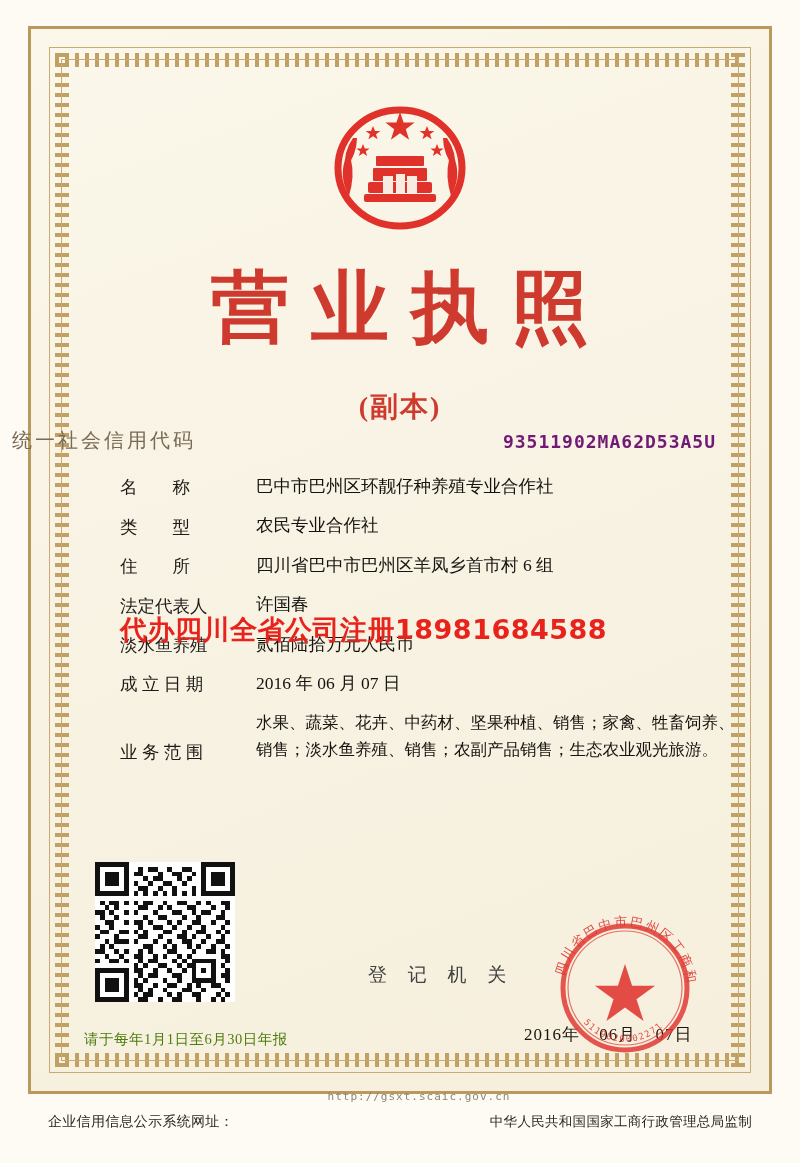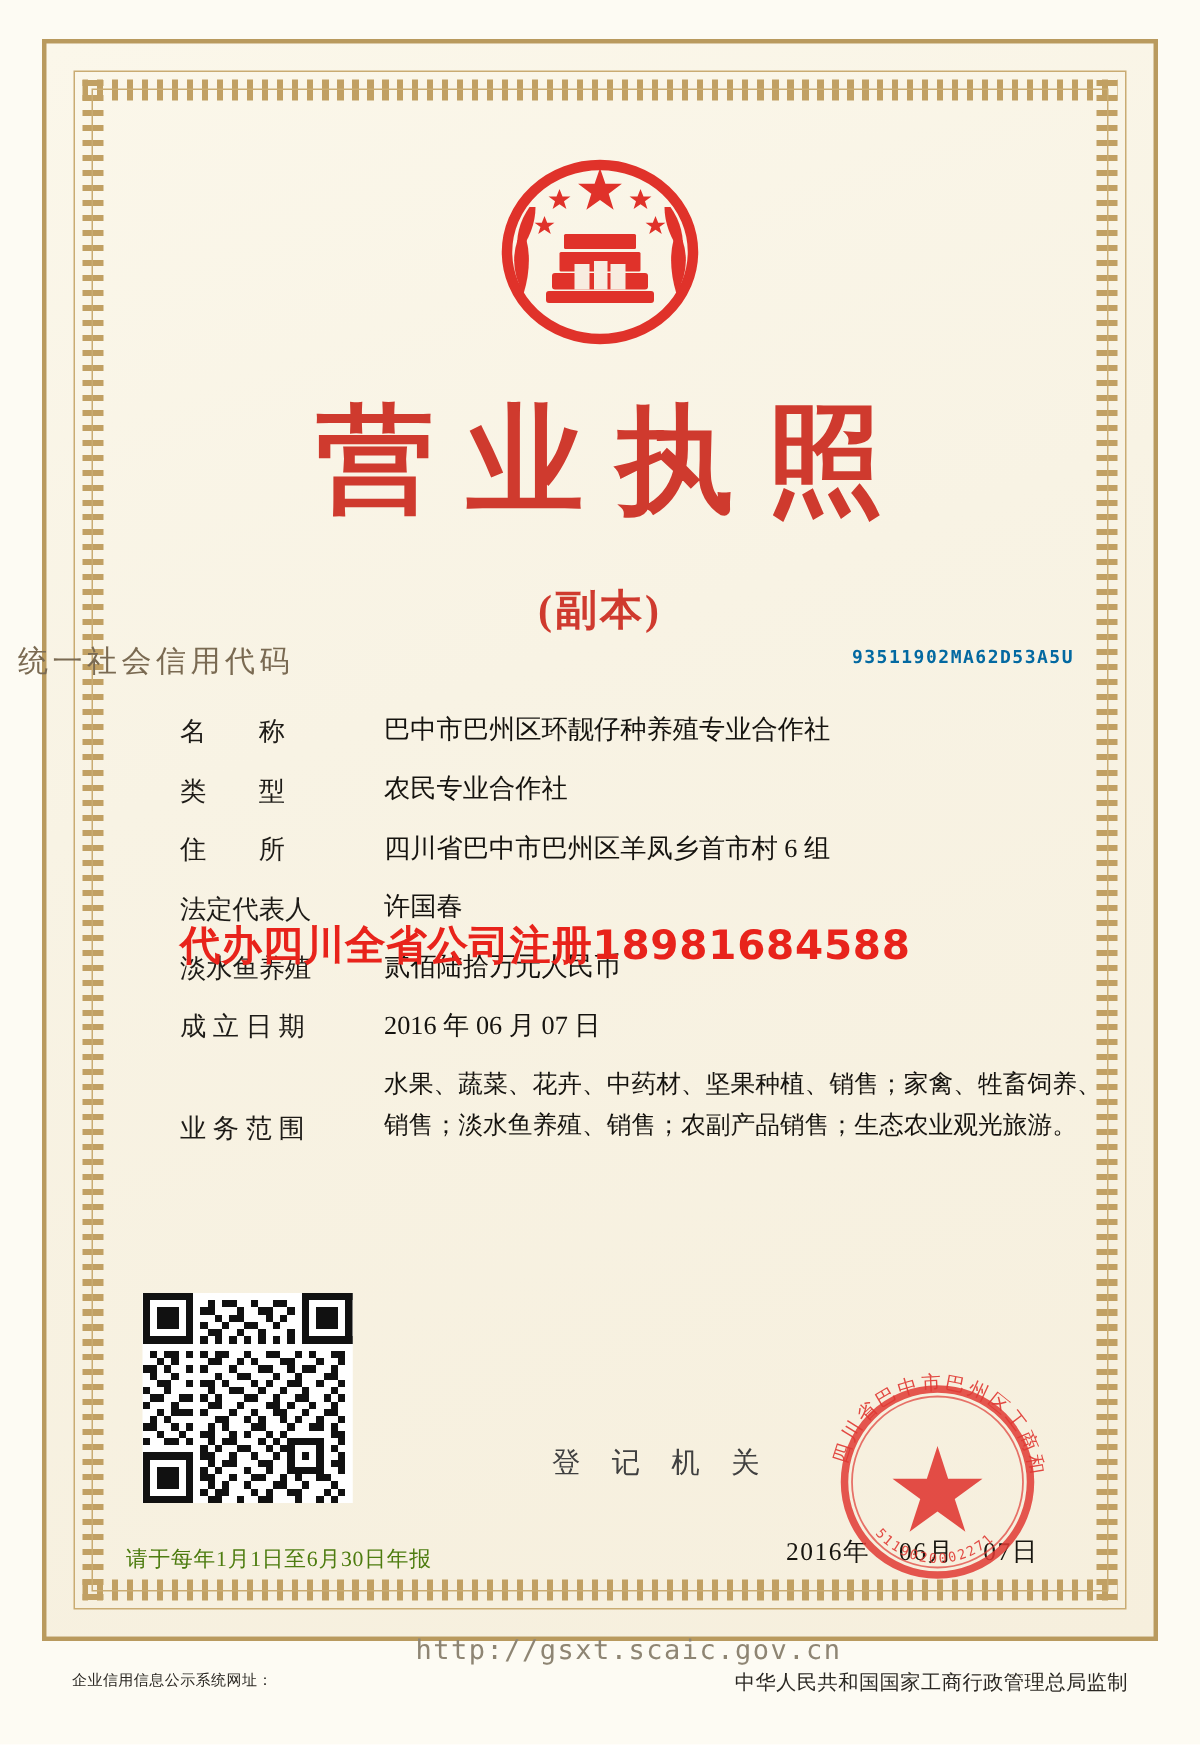--- a/index.html
+++ b/index.html
@@ -106,23 +106,23 @@
     text-align: left;
     font-size: 20px;
     color: #7a6a52;
     letter-spacing: 3px;
   }
   .credit-code {
     position: absolute;
     top: 431px;
     right: 84px;
     font-family: "DejaVu Sans Mono", "Liberation Mono", monospace;
-    font-size: 12px;
+    font-size: 18px;
     letter-spacing: 1px;
-    color: #0369a1;
+    color: #701a75;
     font-weight: bold;
   }
 
   
   .fields {
     position: absolute;
     top: 474px;
     left: 120px;
     width: 620px;
   }
@@ -215,32 +215,32 @@
     letter-spacing: 0.5px;
   }
 
   
   .gsxt-url {
     position: absolute;
     left: 0; right: 0;
     top: 1090px;
     text-align: center;
     font-family: "DejaVu Sans Mono", "Liberation Mono", monospace;
-    font-size: 18px;
+    font-size: 11px;
     color: #8e8573;
     letter-spacing: 1px;
     padding-left: 38px;
   }
 
   
   .footer-left {
     position: absolute;
     left: 48px;
     top: 1113px;
-    font-size: 10px;
+    font-size: 14px;
     color: #2b2823;
     letter-spacing: 0.3px;
   }
   .footer-right {
     position: absolute;
     right: 48px;
     top: 1113px;
     font-size: 13.5px;
     color: #2b2823;
     letter-spacing: 0.3px;

